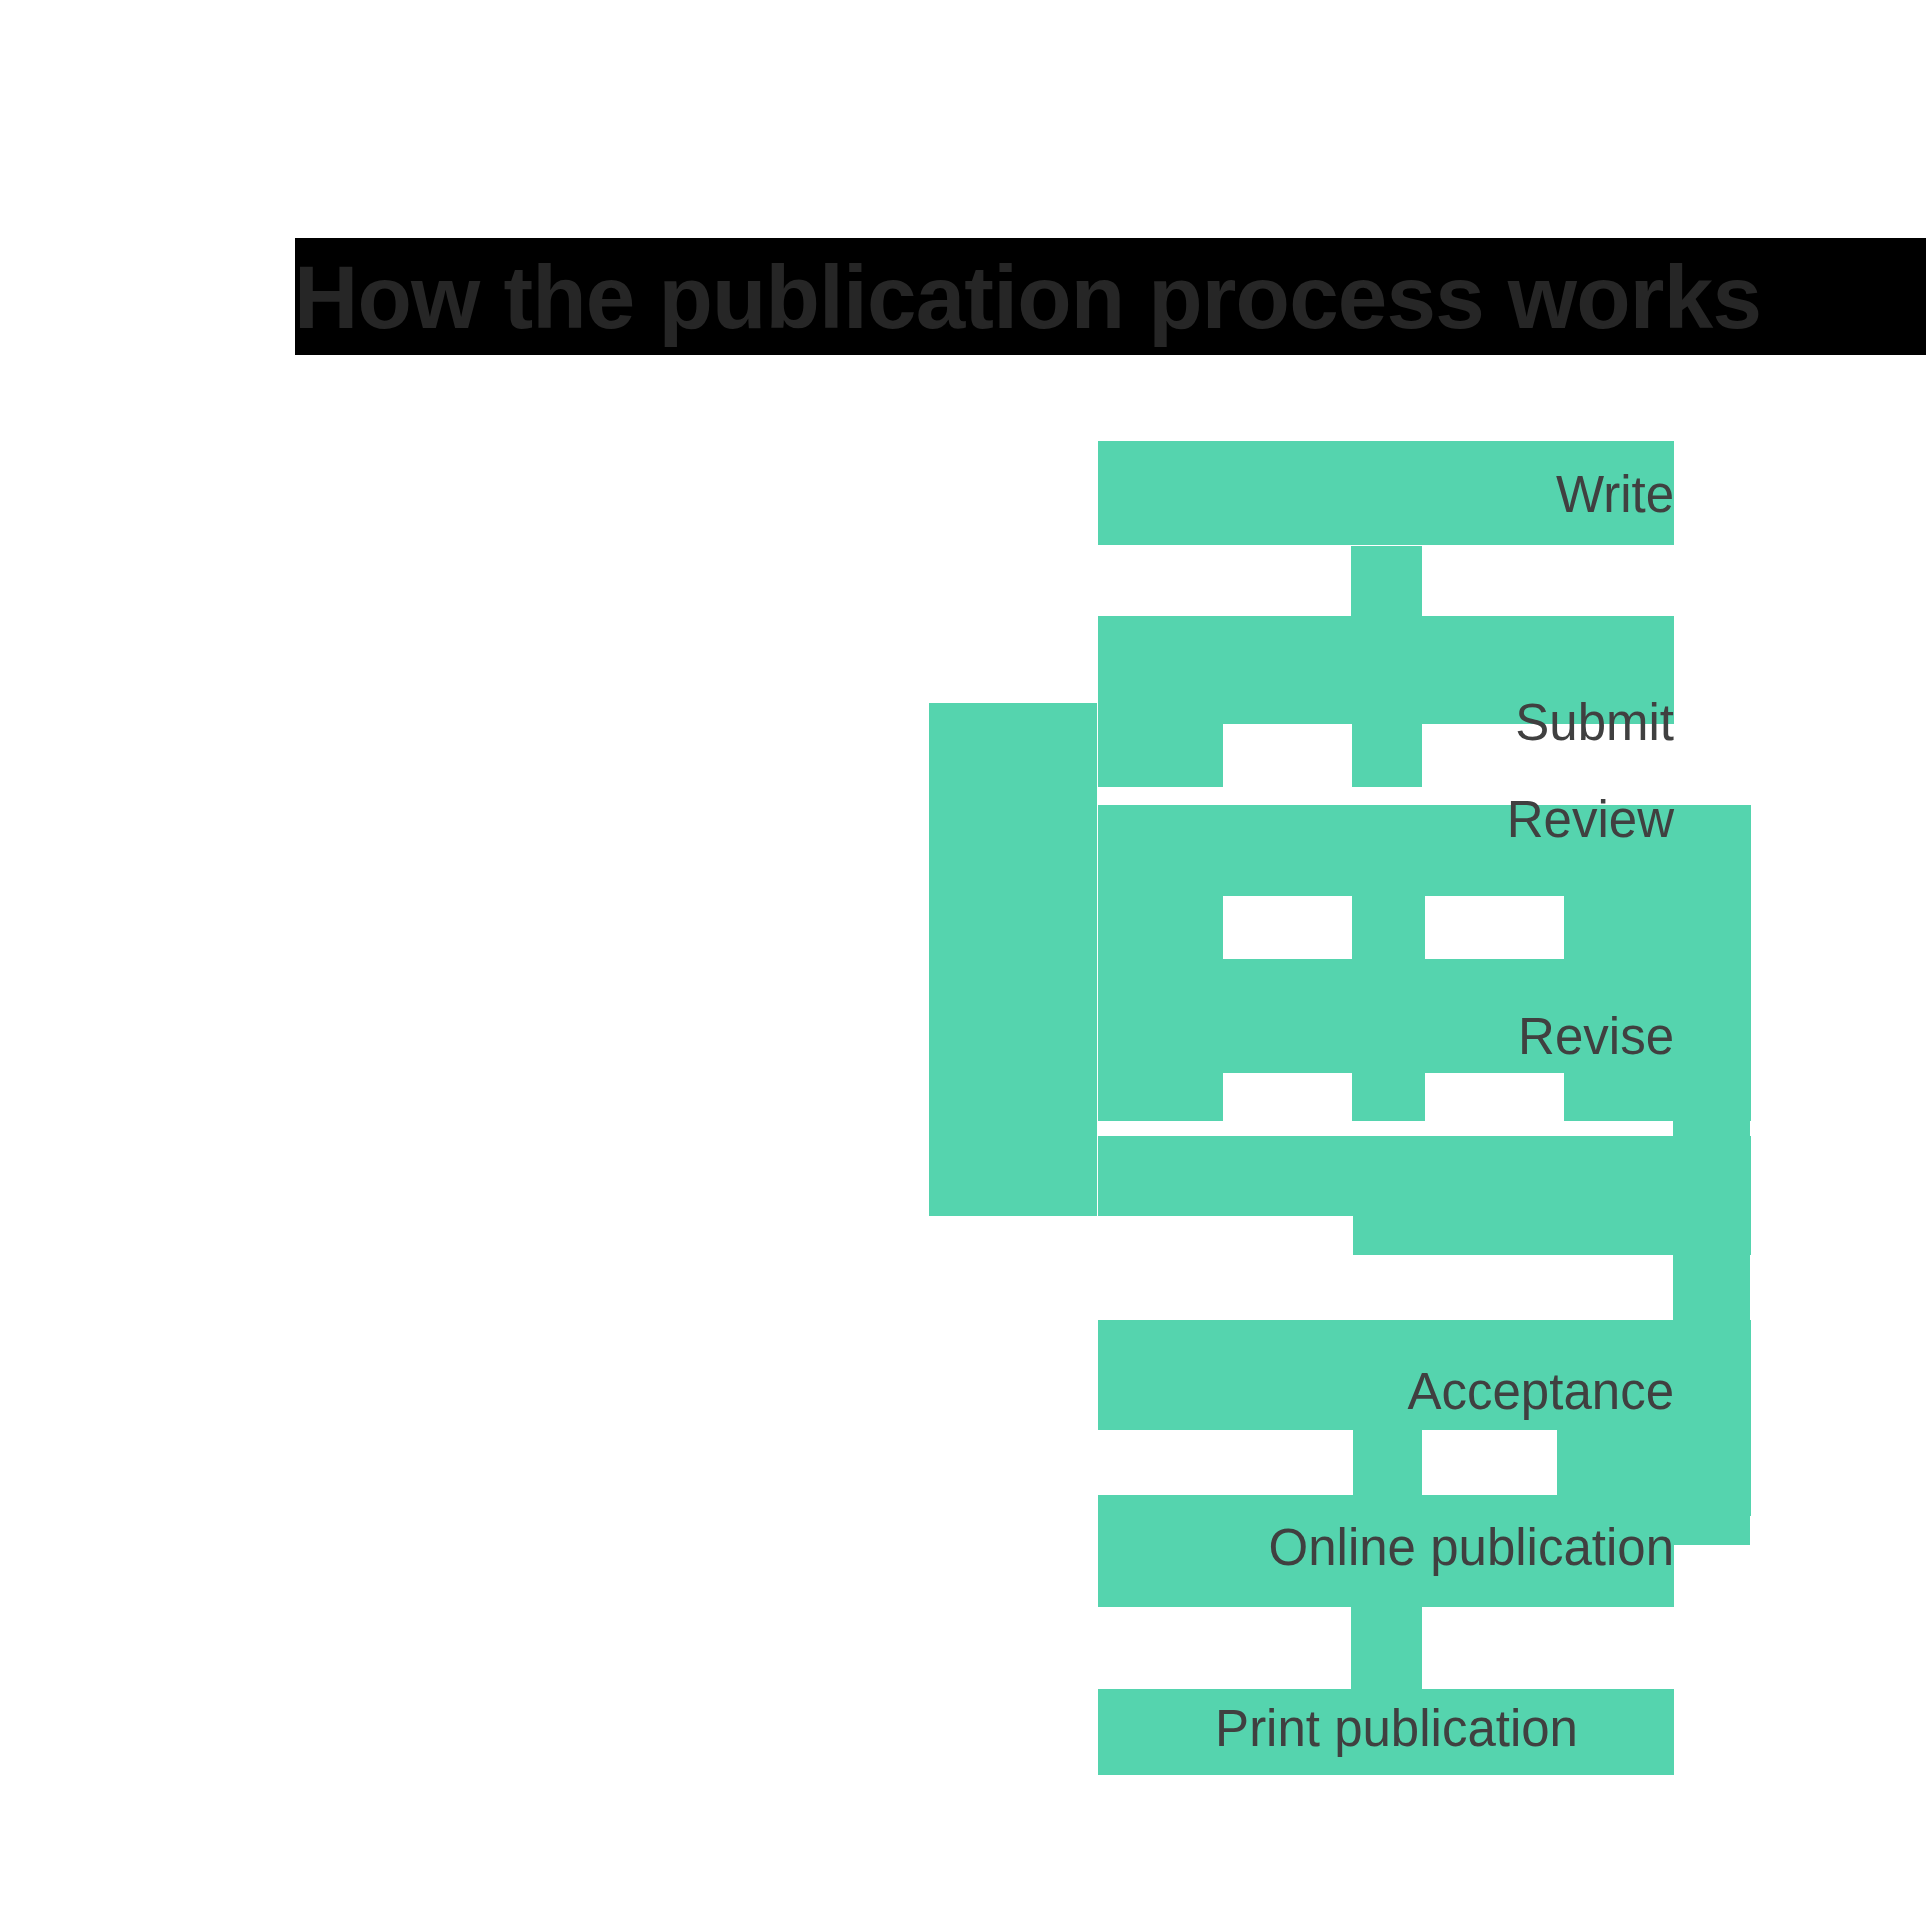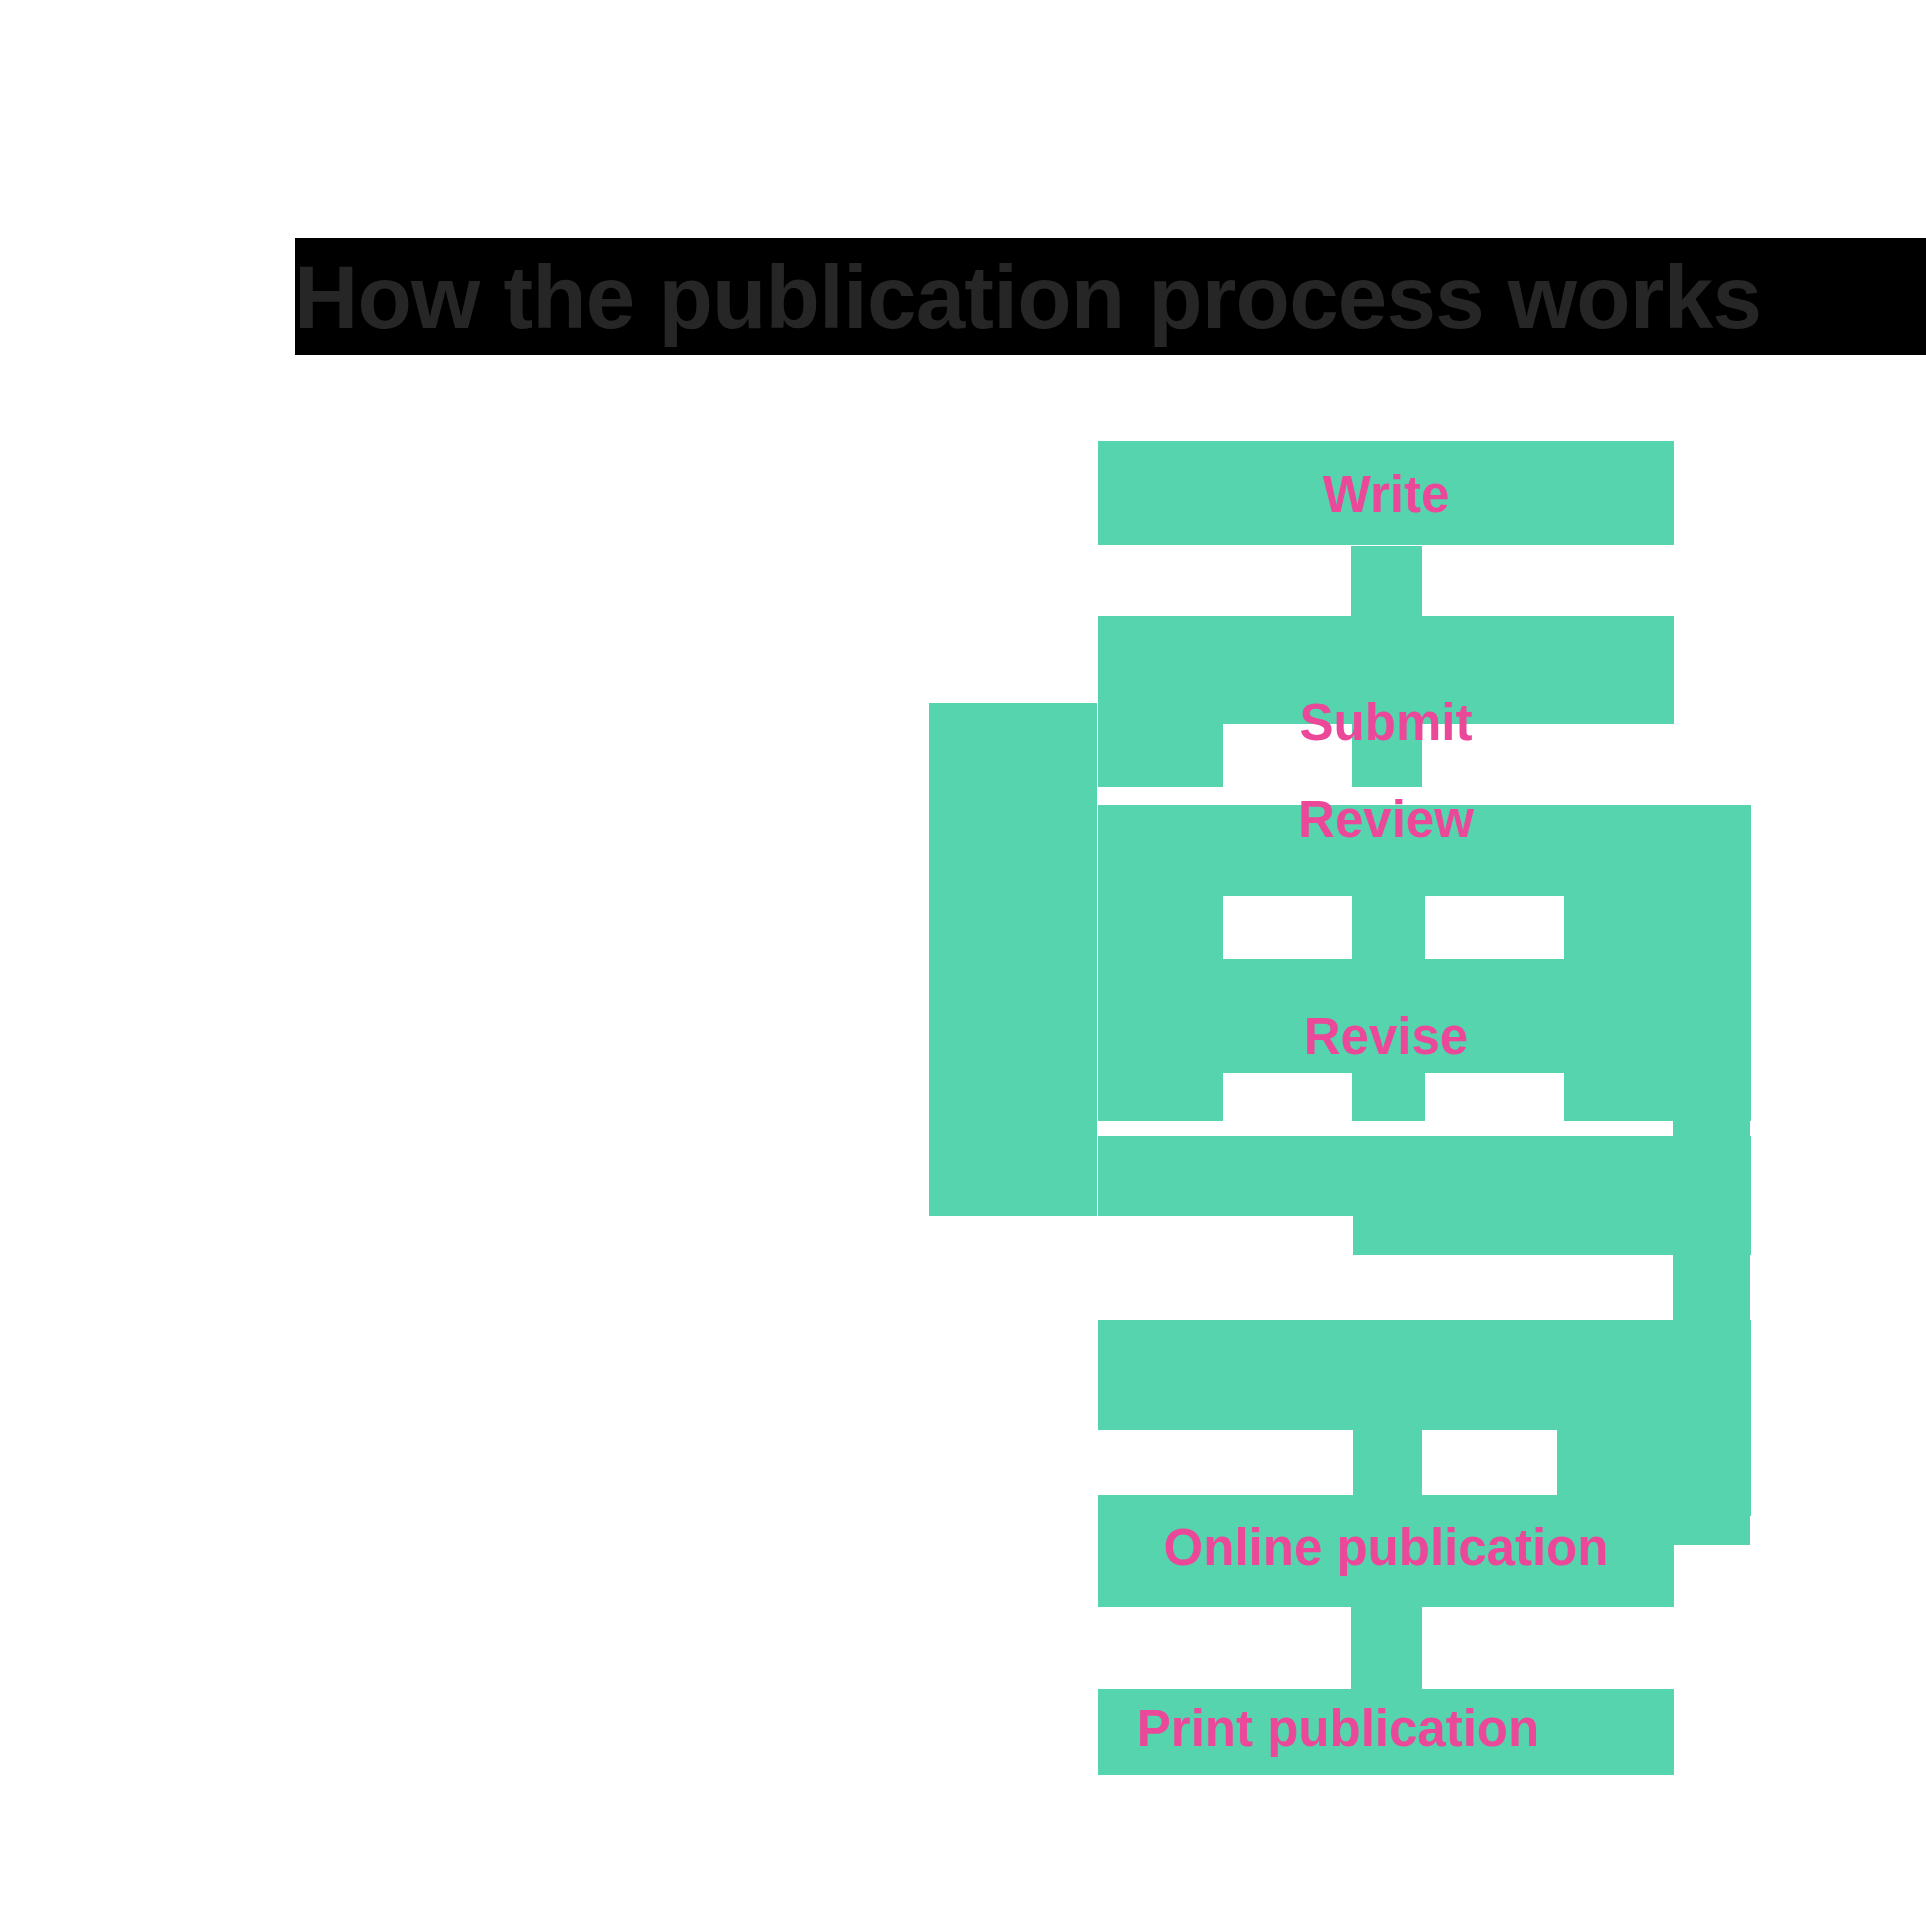--- a/index.html
+++ b/index.html
@@ -47,27 +47,27 @@
   .shape {
     position: absolute;
     background: #55D4AE;
   }
   .notch {
     position: absolute;
     background: #ffffff;
   }
   .node-label {
     position: absolute;
-    color: #ec4899;
+    color: #404040;
     font-family: "Liberation Sans", sans-serif;
-    font-weight: 700;
+    font-weight: 400;
     font-size: 51px;
     line-height: 1;
     white-space: nowrap;
-    text-align: center;
+    text-align: right;
     z-index: 30;
   }
 </style>
 </head>
 <body>
 
 <div id="canvas">
 
   <div class="title-bar"></div>
   <div class="title-text">How the publication process works</div>
@@ -98,20 +98,21 @@
 
   <div class="notch" style="left:1223px; top:1073px; width:129px; height:71px;"></div>
   <div class="notch" style="left:1425px; top:1073px; width:139px; height:71px;"></div>
 
   <div class="shape" style="left:1098px; top:1136px; width:653px; height:119px;"></div>
 
   <div class="notch" style="left:1098px; top:1216px; width:255px; height:104px;"></div>
   <div class="notch" style="left:1422px; top:1256px; width:135px; height:64px;"></div>
 
   <div class="shape" style="left:1098px; top:1320px; width:653px; height:196px;"></div>
+  <div class="node-label" style="left:1098px; top:1366px; width:576px;">Acceptance</div>
 
   <div class="notch" style="left:1098px; top:1430px; width:255px; height:86px;"></div>
   <div class="notch" style="left:1422px; top:1430px; width:135px; height:86px;"></div>
 
   <div class="shape" style="left:1098px; top:1495px; width:576px; height:112px;"></div>
   <div class="node-label" style="left:1098px; top:1522px; width:576px;">Online publication</div>
 
   <div class="shape" style="left:1351px; top:1606px; width:71px; height:89px;"></div>
 
   <div class="shape" style="left:1098px; top:1689px; width:576px; height:86px;"></div>

